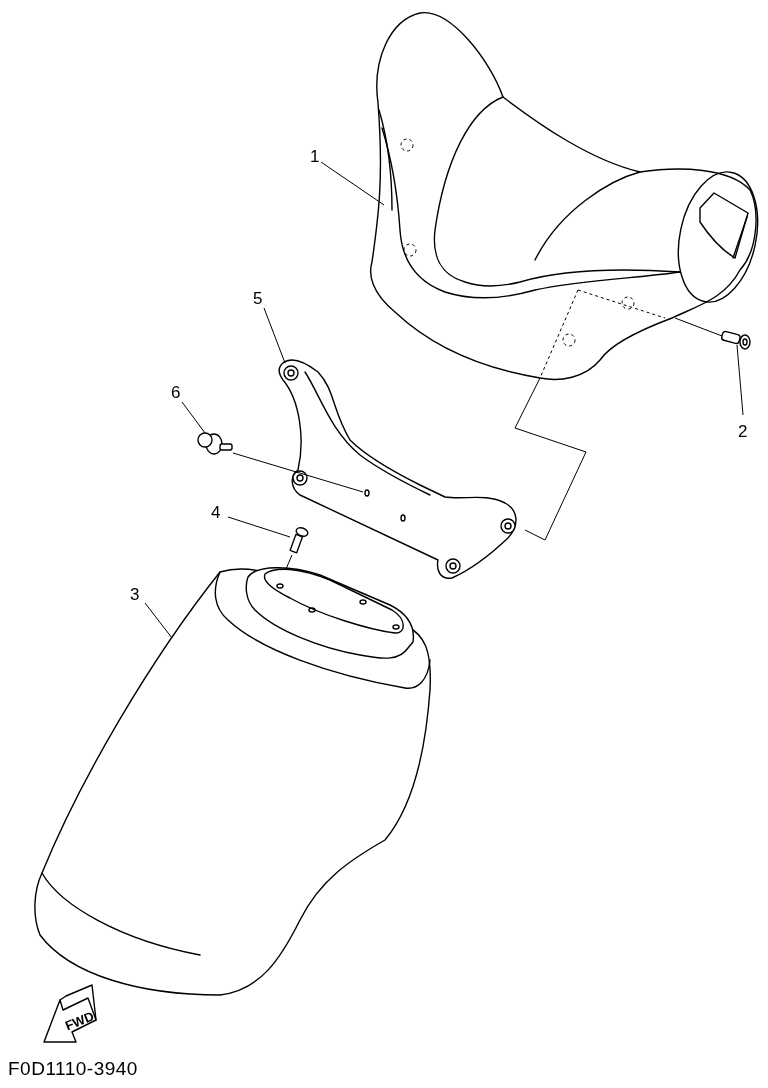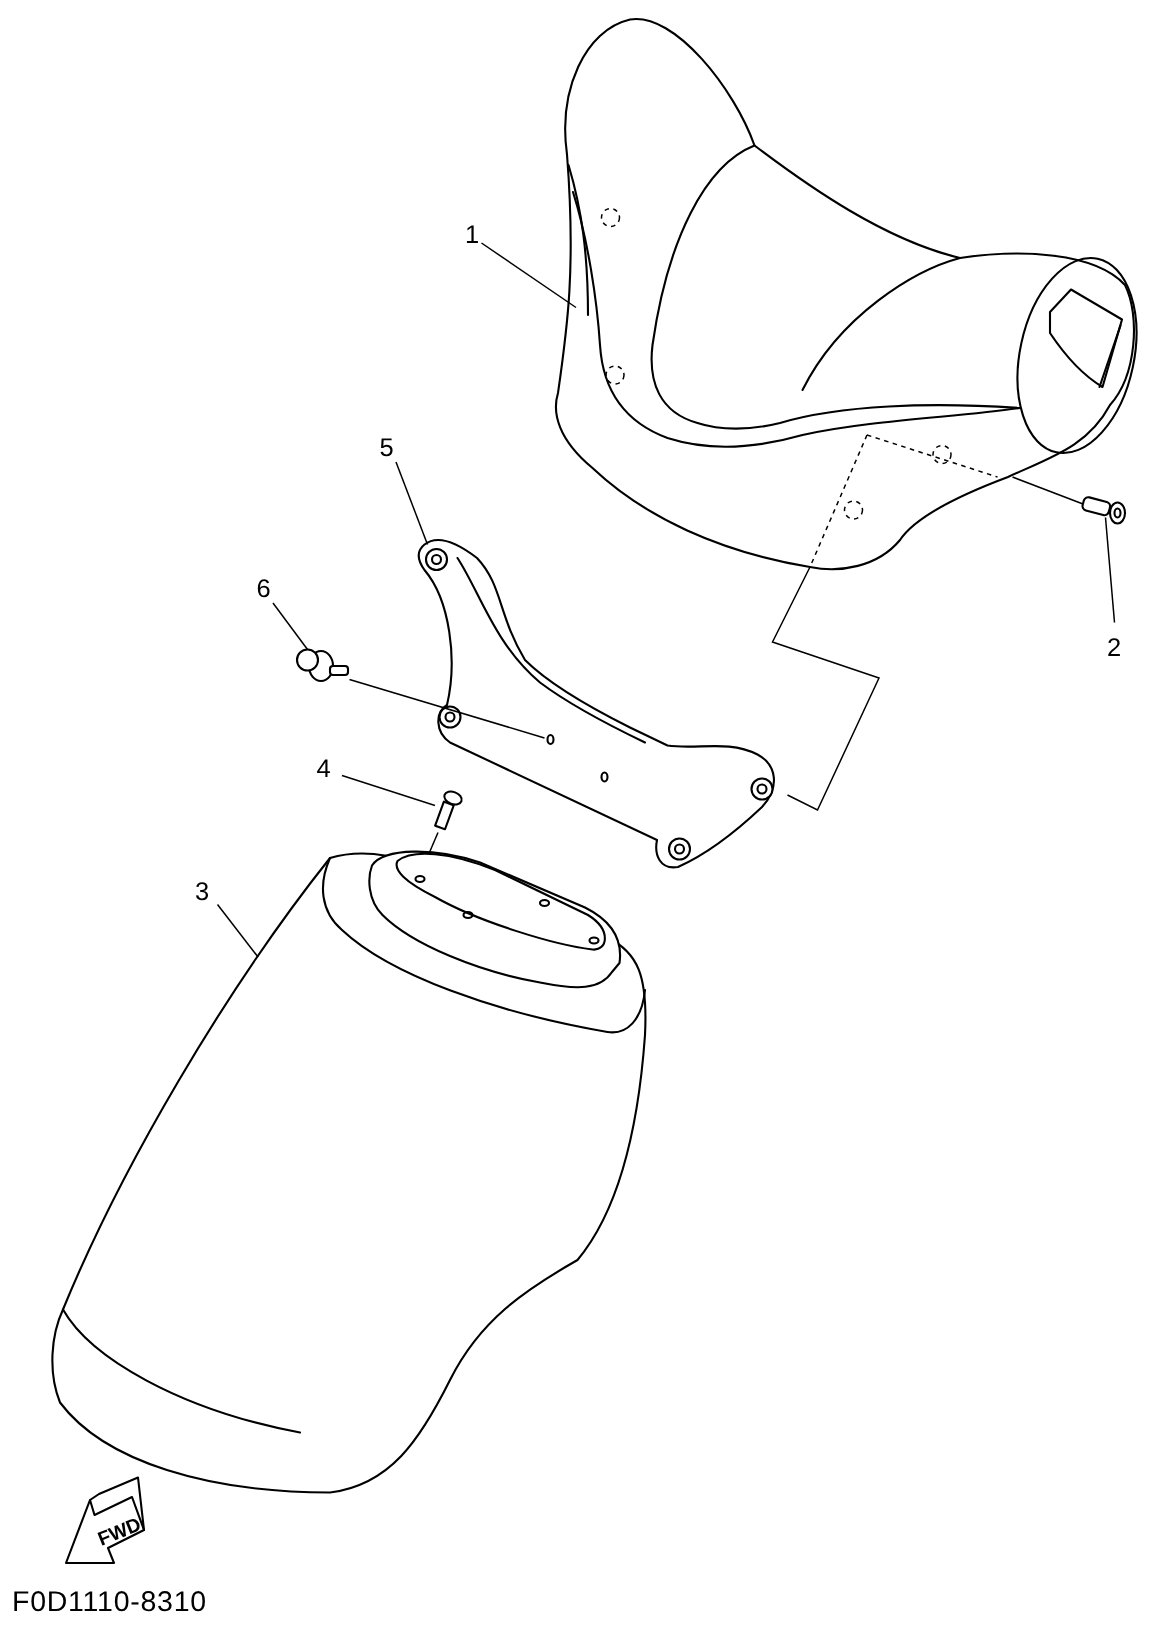--- a/index.html
+++ b/index.html
@@ -97,13 +97,13 @@
   </g>
 </svg>
 
 <div class="callout" style="left:310px;top:148px;">1</div>
 <div class="callout" style="left:738px;top:423px;">2</div>
 <div class="callout" style="left:130px;top:586px;">3</div>
 <div class="callout" style="left:211px;top:504px;">4</div>
 <div class="callout" style="left:253px;top:290px;">5</div>
 <div class="callout" style="left:171px;top:384px;">6</div>
 
-<div class="code">F0D1110-8310</div>
+<div class="code">F0D1110-3940</div>
 
 </body></html>

